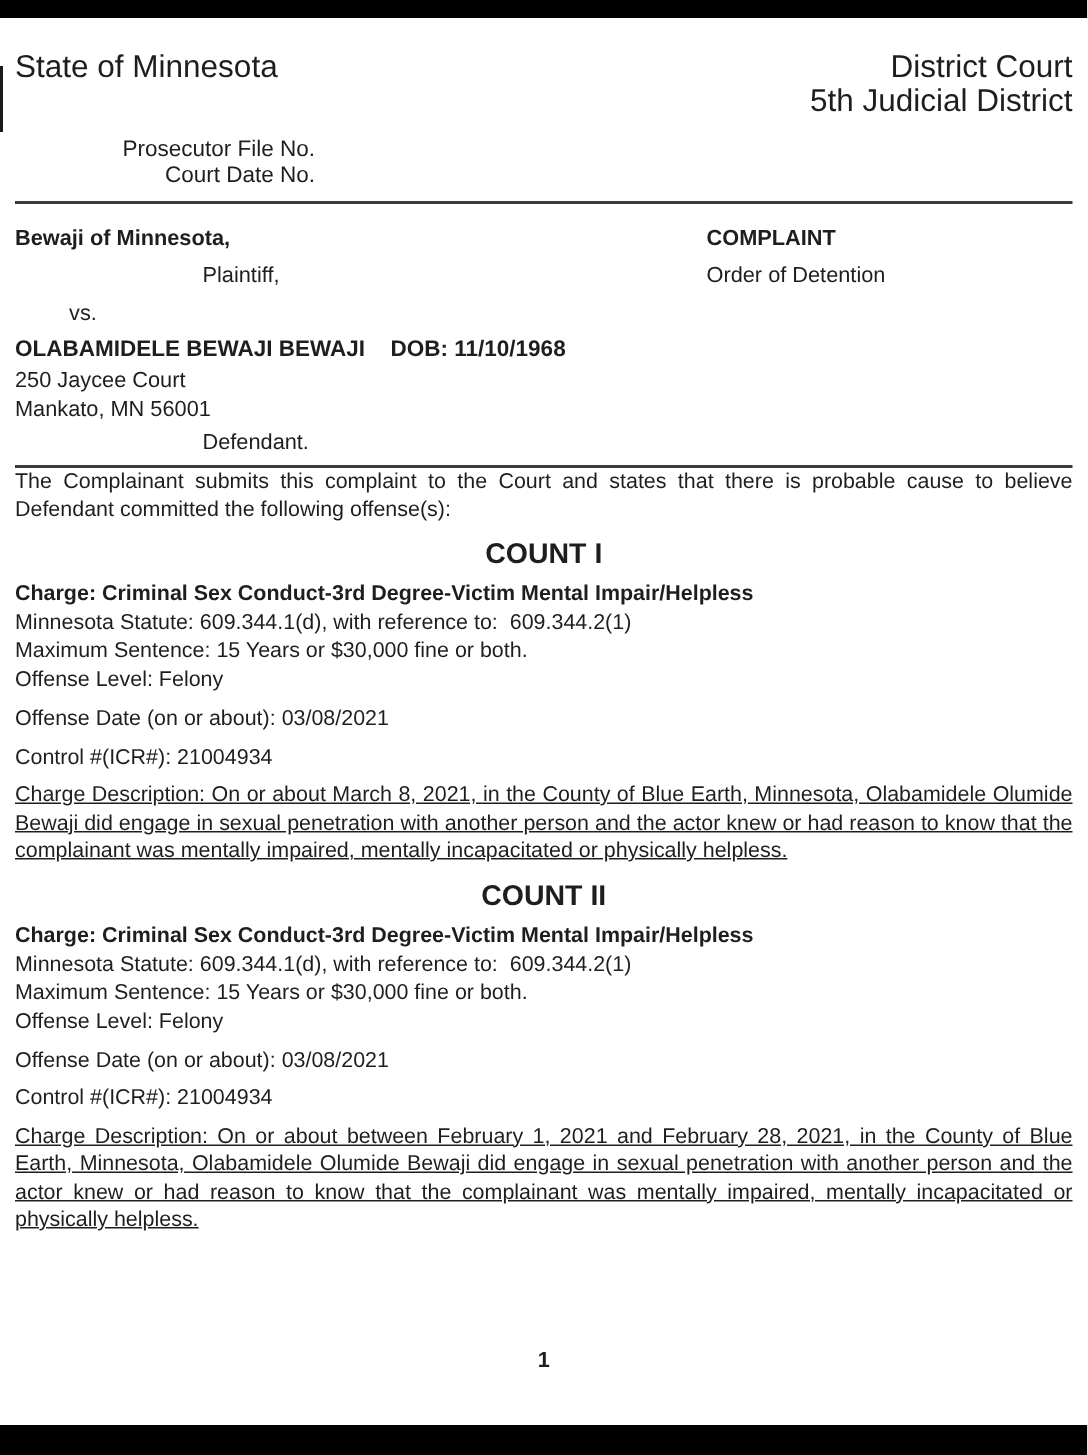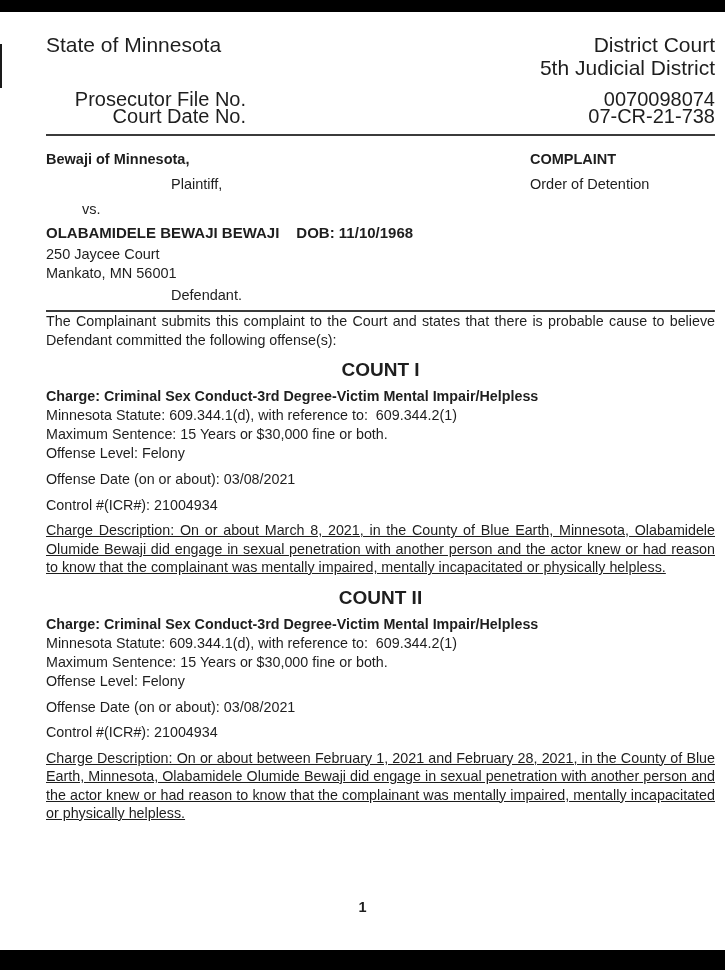--- a/index.html
+++ b/index.html
@@ -4,47 +4,46 @@
 <style>
   html,body{margin:0;padding:0;background:#ffffff;}
   .page{
     position:relative;
     width:725px;height:970px;
     background:#ffffff;
     font-family:"Liberation Sans","DejaVu Sans",sans-serif;
     color:#1e1e1e;
     overflow:hidden;
     box-sizing:border-box;
-    padding-left:36px;
   }
   .scan-bar{position:absolute;left:0;width:725px;background:#000;}
   .scan-bar.top{top:0;height:12px;}
   .scan-bar.bottom{bottom:0;height:20px;}
   .edge-artifact{position:absolute;left:0;top:44px;width:2px;height:44px;background:#1a1a1a;}
   .content{padding:0 10px 0 10px;}
   
   .court-header{display:flex;justify-content:space-between;margin-top:33px;}
   .court-header .hl{font-size:21px;line-height:23px;}
   .court-header .right{text-align:right;}
   
-  .file-block{display:flex;justify-content:space-between;margin-top:12px;font-size:20px;line-height:17px;}
+  .file-block{display:flex;justify-content:flex-end;margin-top:12px;font-size:15px;line-height:17px;flex-direction:column;}
   .file-block .labels{width:200px;text-align:right;}
   .file-block .values{width:174px;text-align:right;}
   .rule{border:none;border-top:2px solid #3b3b3b;margin:9px 0 0 0;}
   .rule2{margin-top:5px;}
   
   .caption{position:relative;margin-top:14px;font-size:14.5px;line-height:19px;}
   .cap-line{margin:0;}
   .m6{margin-top:6px;} .m4{margin-top:4px;} .m3{margin-top:3px;}
   .bold{font-weight:bold;}
   .indent-role{padding-left:125px;}
   .indent-vs{padding-left:36px;}
   .name-line{font-size:15px;}
   .name-line .gap{display:inline-block;width:17px;}
-  .cap-right{position:absolute;left:484px;top:0;}
+  .cap-right{position:absolute;left:461px;top:0;}
   .cap-right .sub{margin-top:6px;font-weight:normal;}
   
   .body-text{font-size:14.3px;line-height:18.5px;}
   .intro{margin:0 0 0 0;text-align:justify;}
   .count-heading{margin:12px 0 0 0;text-align:center;font-weight:bold;font-size:19px;line-height:18px;}
   .charge-block{margin:8px 0 0 0;line-height:19px;}
   .charge-block p{margin:0;}
   .pline{margin:7px 0 0 0;}
   .desc{margin:7px 0 0 0;text-align:justify;text-decoration:underline;}
   .keep-ws{white-space:pre-wrap;}
@@ -66,24 +65,20 @@
       <div class="right">
         <div class="hl">District Court</div>
         <div class="hl">5th Judicial District</div>
       </div>
     </div>
 
     <div class="file-block">
       <div class="labels">
         <div>Prosecutor File No.</div>
         <div>Court Date No.</div>
-      </div>
-      <div class="values">
-        <div>0070098074</div>
-        <div>07-CR-21-738</div>
       </div>
     </div>
 
     <hr class="rule">
 
     <div class="caption">
       <p class="cap-line bold">Bewaji of Minnesota,</p>
       <p class="cap-line m6 indent-role">Plaintiff,</p>
       <p class="cap-line m6 indent-vs">vs.</p>
       <p class="cap-line m4 bold name-line"><span>OLABAMIDELE BEWAJI BEWAJI</span><span class="gap"></span><span>DOB: 11/10/1968</span></p>

